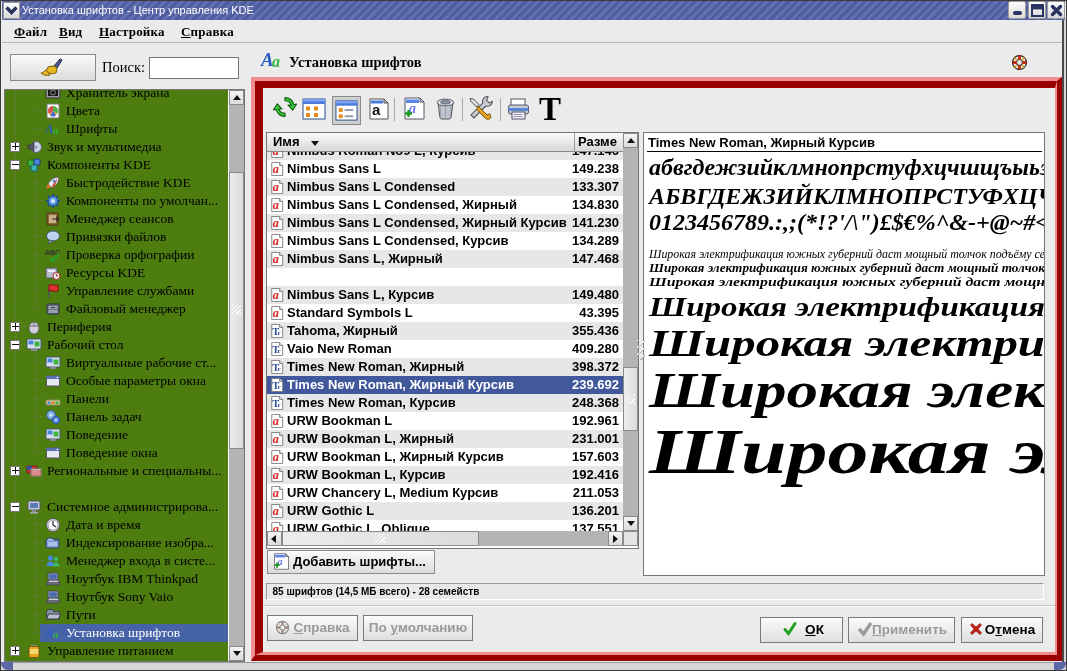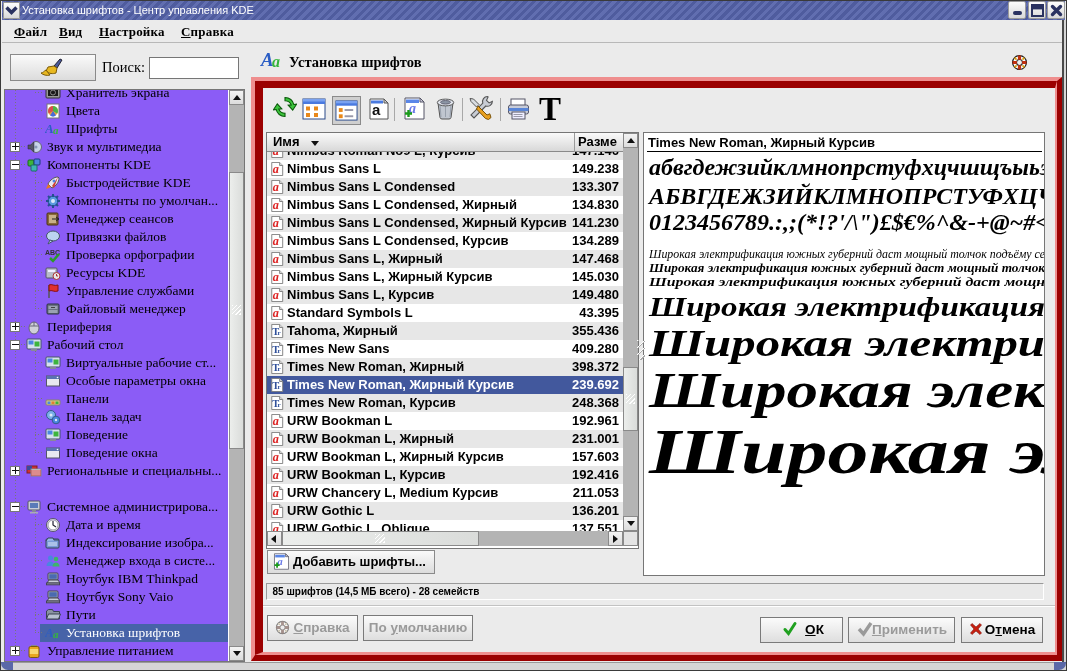--- a/index.html
+++ b/index.html
@@ -18,21 +18,21 @@
 #menubar{left:2px;top:20px;width:1063px;height:23px;background:#ebebeb;border-bottom:1px solid #b8b8b8;}
 .mi{position:absolute;top:4px;font-weight:bold;font-size:13px;letter-spacing:0.2px;}
 .mi u{text-decoration:underline;}
 
 #brushbtn{left:10px;top:54px;width:86px;height:27px;background:linear-gradient(#fafafa,#dcdcdc);border:1px solid #8a8a8a;}
 #searchlbl{left:102px;top:59px;font-size:14.5px;}
 #searchbox{left:149px;top:57px;width:90px;height:22px;background:#fff;border:1px solid #767676;}
 #modhead{left:289px;top:54px;font-weight:bold;font-size:14.5px;}
 
 #tree{left:4px;top:89px;width:241px;height:573px;background:#fff;border:1px solid #767676;}
-#treerows{left:5px;top:90px;width:223px;height:571px;overflow:hidden;background:#8b5cf6;}
+#treerows{left:5px;top:90px;width:223px;height:571px;overflow:hidden;background:#4d7c0f;}
 .trow{position:absolute;left:0;height:18px;width:223px;font-size:13.5px;line-height:18px;white-space:nowrap;}
 .trow .ic{position:absolute;top:1px;}
 .trow .tx{position:absolute;top:0px;}
 
 .sb{background:#b4b4b4;}
 .sbtn{background:linear-gradient(#f4f4f4,#dcdcdc);border:1px solid #8a8a8a;}
 .sthumb{background:linear-gradient(90deg,#eceeec,#dadcda);border:1px solid #8a8a8a;}
 .arrow{position:absolute;width:0;height:0;}
 
 #redframe{left:251px;top:77px;width:811px;height:584px;
@@ -576,27 +576,20 @@
         <span class="nm">Nimbus Sans L Condensed, Курсив</span>
         <span class="sz">134.289</span>
       </div>
 <div class="lrow alt" style="top:98px;">
         <svg style="position:absolute;left:3px;top:2px;" width="14" height="14">
           <use href="#i-t1doc"></use>
         </svg>
         <span class="nm">Nimbus Sans L, Жирный</span>
         <span class="sz">147.468</span>
       </div>
-<div class="lrow" style="top:116px;">
-        <svg style="position:absolute;left:3px;top:2px;" width="14" height="14">
-          <use href="#i-t1doc"></use>
-        </svg>
-        <span class="nm">Nimbus Sans L, Жирный Курсив</span>
-        <span class="sz">145.030</span>
-      </div>
 <div class="lrow alt" style="top:134px;">
         <svg style="position:absolute;left:3px;top:2px;" width="14" height="14">
           <use href="#i-t1doc"></use>
         </svg>
         <span class="nm">Nimbus Sans L, Курсив</span>
         <span class="sz">149.480</span>
       </div>
 <div class="lrow" style="top:152px;">
         <svg style="position:absolute;left:3px;top:2px;" width="14" height="14">
           <use href="#i-t1doc"></use>
@@ -608,21 +601,21 @@
         <svg style="position:absolute;left:3px;top:2px;" width="14" height="14">
           <use href="#i-ttdoc"></use>
         </svg>
         <span class="nm">Tahoma, Жирный</span>
         <span class="sz">355.436</span>
       </div>
 <div class="lrow" style="top:188px;">
         <svg style="position:absolute;left:3px;top:2px;" width="14" height="14">
           <use href="#i-ttdoc"></use>
         </svg>
-        <span class="nm">Times New Sans</span>
+        <span class="nm">Vaio New Roman</span>
         <span class="sz">409.280</span>
       </div>
 <div class="lrow alt" style="top:206px;">
         <svg style="position:absolute;left:3px;top:2px;" width="14" height="14">
           <use href="#i-ttdoc"></use>
         </svg>
         <span class="nm">Times New Roman, Жирный</span>
         <span class="sz">398.372</span>
       </div>
 <div class="lrow lsel" style="top:224px;">

